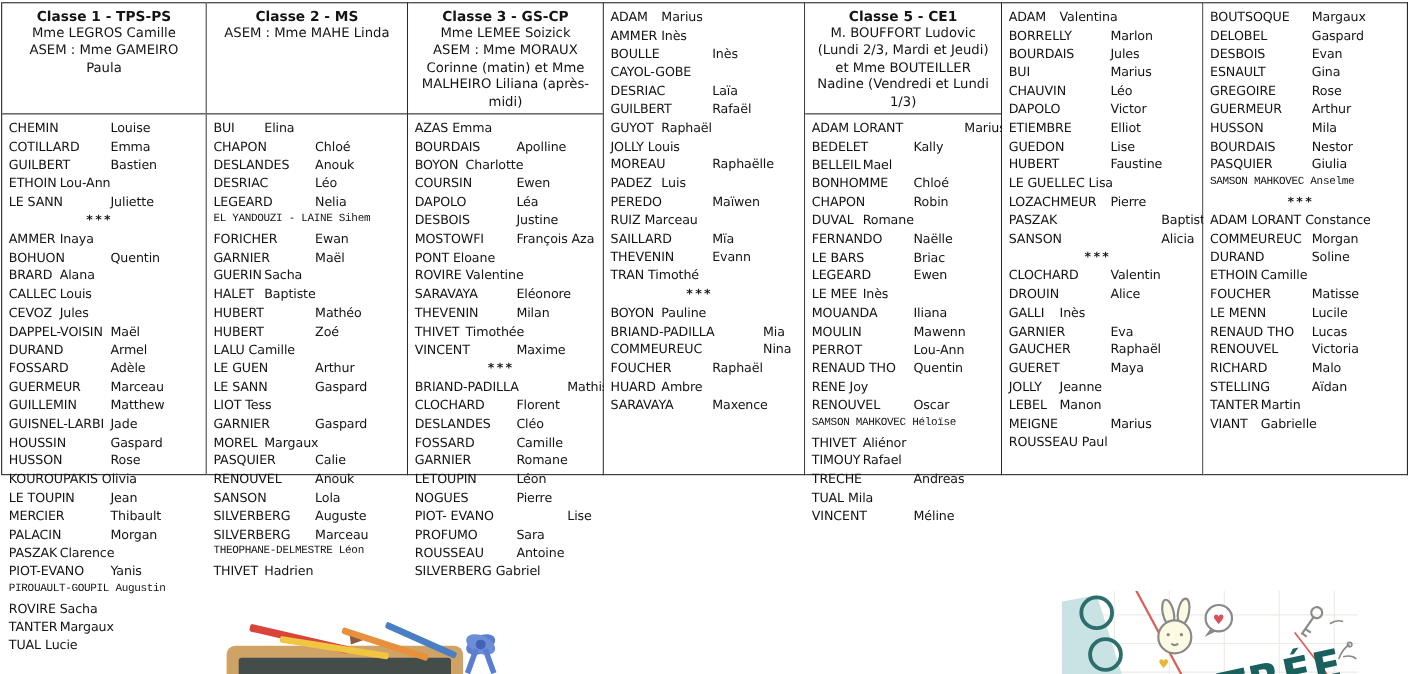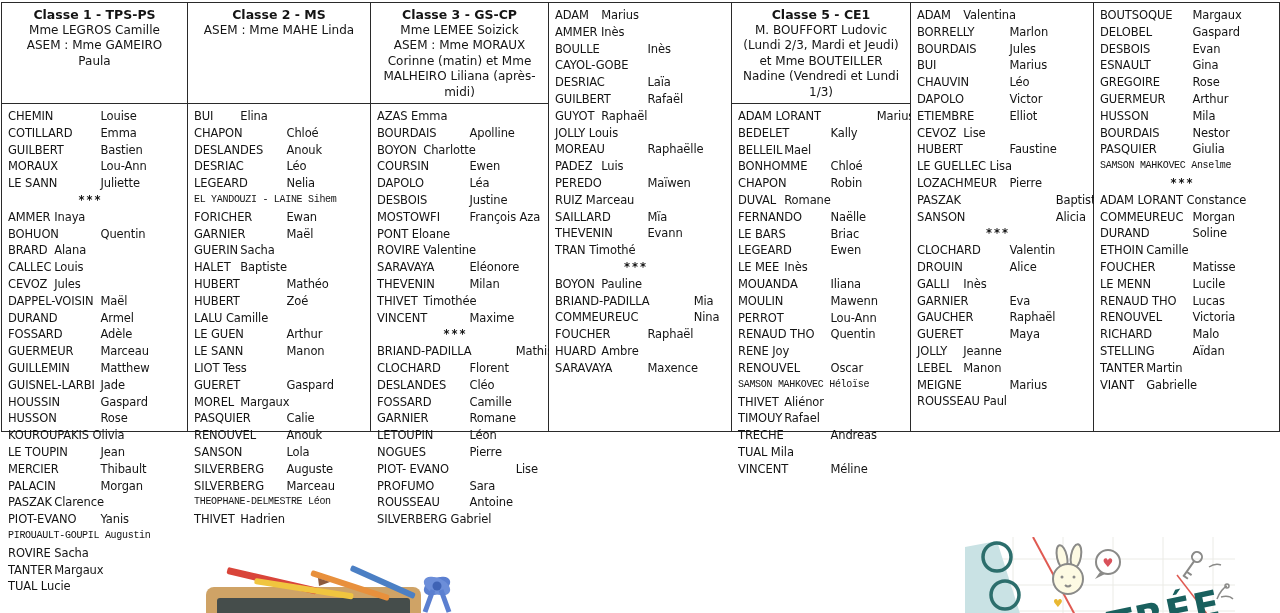--- a/index.html
+++ b/index.html
@@ -53,21 +53,21 @@
   <div class="col">
     <div class="hdr">
       <div class="c-title">Classe 1 - TPS-PS</div>
       <span>Mme LEGROS Camille</span>
       <div><span class="u">ASEM :</span><span> Mme GAMEIRO Paula</span></div>
     </div>
     <div class="list">
         <div class="row">CHEMIN	Louise</div>
         <div class="row">COTILLARD	Emma</div>
         <div class="row">GUILBERT	Bastien</div>
-        <div class="row">MORAUX	Lou-Ann</div>
+        <div class="row">ETHOIN	Lou-Ann</div>
         <div class="row">LE SANN	Juliette</div>
         <div class="row sep">***</div>
         <div class="row">AMMER	Inaya</div>
         <div class="row">BOHUON	Quentin</div>
         <div class="row">BRARD	Alana</div>
         <div class="row">CALLEC	Louis</div>
         <div class="row">CEVOZ	Jules</div>
         <div class="row">DAPPEL-VOISIN	Maël</div>
         <div class="row">DURAND	Armel</div>
         <div class="row">FOSSARD	Adèle</div>
@@ -102,23 +102,23 @@
         <div class="row">LEGEARD	Nelia</div>
         <div class="row sm">EL YANDOUZI - LAINE Sihem</div>
         <div class="row">FORICHER	Ewan</div>
         <div class="row">GARNIER	Maël</div>
         <div class="row">GUERIN	Sacha</div>
         <div class="row">HALET	Baptiste</div>
         <div class="row">HUBERT	Mathéo</div>
         <div class="row">HUBERT	Zoé</div>
         <div class="row">LALU Camille</div>
         <div class="row">LE GUEN	Arthur</div>
-        <div class="row">LE SANN	Manon</div>
+        <div class="row">LE SANN	Gaspard</div>
         <div class="row">LIOT Tess</div>
-        <div class="row">GUERET	Gaspard</div>
+        <div class="row">GARNIER	Gaspard</div>
         <div class="row">MOREL	Margaux</div>
         <div class="row">PASQUIER	Calie</div>
         <div class="row">RENOUVEL	Anouk</div>
         <div class="row">SANSON	Lola</div>
         <div class="row">SILVERBERG	Auguste</div>
         <div class="row">SILVERBERG	Marceau</div>
         <div class="row sm">THEOPHANE-DELMESTRE Léon</div>
         <div class="row">THIVET	Hadrien</div>
       </div>
   </div>
@@ -219,21 +219,21 @@
 
   <div class="col">
     <div class="list">
         <div class="row">ADAM	Valentina</div>
         <div class="row">BORRELLY	Marlon</div>
         <div class="row">BOURDAIS	Jules</div>
         <div class="row">BUI		Marius</div>
         <div class="row">CHAUVIN	Léo</div>
         <div class="row">DAPOLO	Victor</div>
         <div class="row">ETIEMBRE	Elliot</div>
-        <div class="row">CEVOZ	Lise</div>
+        <div class="row">GUEDON	Lise</div>
         <div class="row">HUBERT	Faustine</div>
         <div class="row">LE GUELLEC Lisa</div>
         <div class="row">LOZACHMEUR	Pierre</div>
         <div class="row">PASZAK			Baptiste</div>
         <div class="row">SANSON		Alicia</div>
         <div class="row sep">***</div>
         <div class="row">CLOCHARD	Valentin</div>
         <div class="row">DROUIN	Alice</div>
         <div class="row">GALLI	Inès</div>
         <div class="row">GARNIER	Eva</div>

